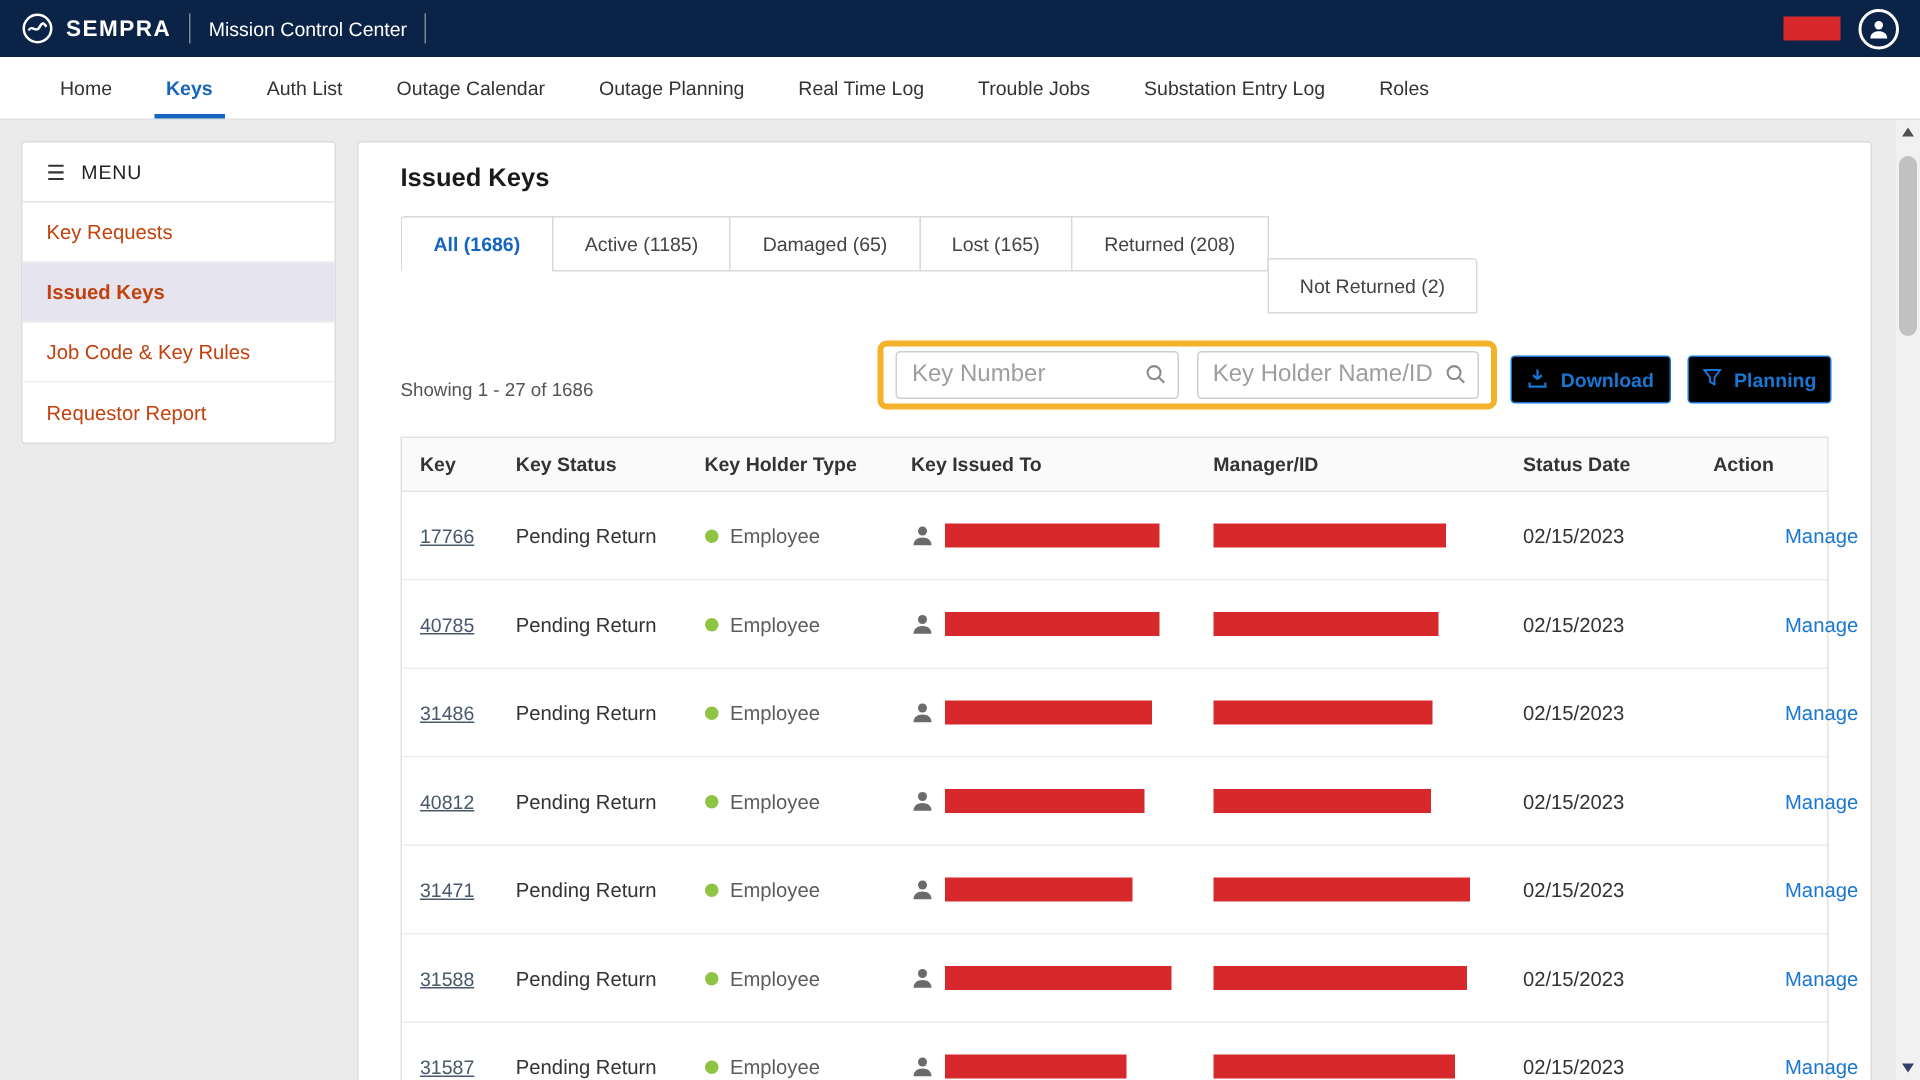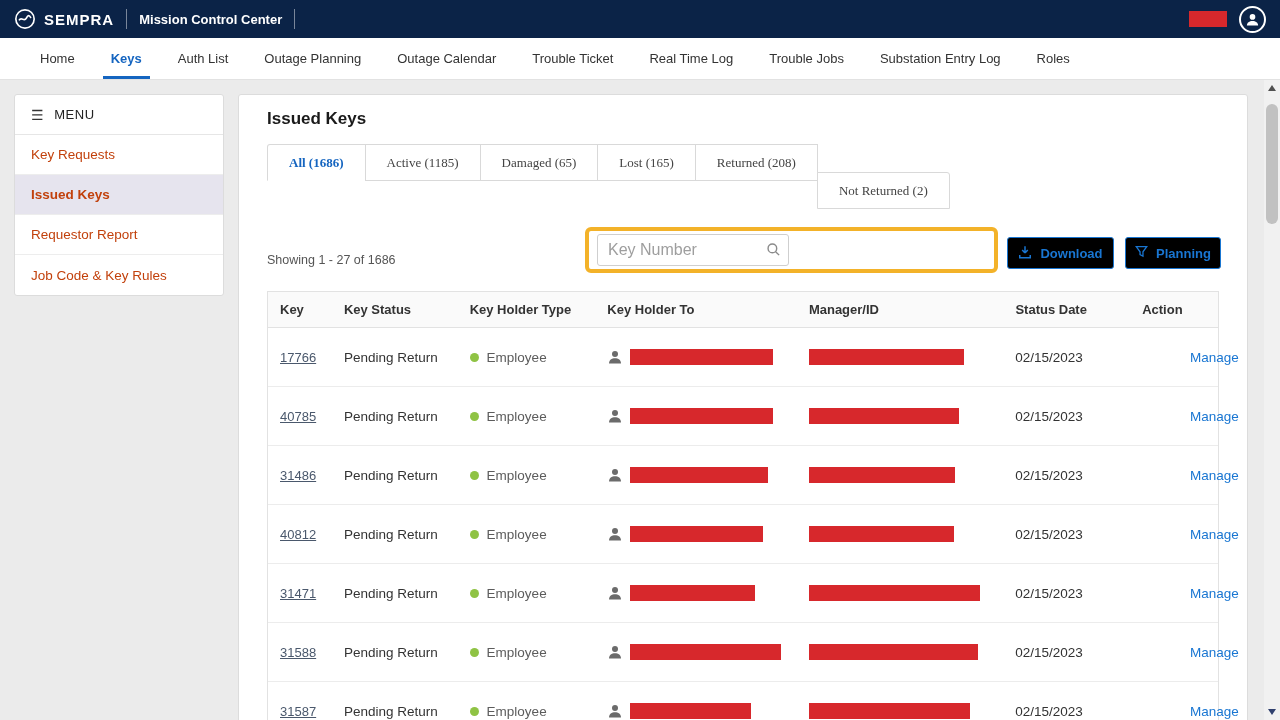--- a/index.html
+++ b/index.html
@@ -6,21 +6,21 @@
   html,body { width:1280px; height:720px; overflow:hidden;
     font-family:"Liberation Sans", sans-serif; background:#ebebeb; }
 
   
   .topbar { position:absolute; left:0; top:0; width:1280px; height:38px;
     background:var(--header-bg,#0b2347); display:flex; align-items:center;
     color:#fff; padding:0 14px; z-index:10; }
   .logo { display:flex; align-items:center; margin-right:8px; }
   .brand { font-size:15px; font-weight:bold; letter-spacing:1px; }
   .top-divider { width:1px; height:20px; background:rgba(255,255,255,.45); margin:0 12px; }
-  .app-title { font-size:13px; font-weight:bold; }
+  .app-title { font-size:13px; font-weight:normal; }
   .top-right { margin-left:auto; display:flex; align-items:center; gap:12px; }
   .top-redaction { width:38px; height:16px; background:var(--redaction,#d7282c); }
   .avatar { width:27px; height:27px; border-radius:50%; border:2px solid #fff;
     display:flex; align-items:center; justify-content:center; cursor:pointer; }
 
   
   .navbar { position:absolute; left:0; top:38px; width:1280px; height:42px;
     background:#fff; border-bottom:1px solid #e2e2e2; display:flex;
     align-items:stretch; padding:0 22px; z-index:9; }
   .nav-item { padding:0 18px; display:flex; align-items:center; font-size:13px;
@@ -43,21 +43,21 @@
 
   
   .main-card { position:absolute; left:238px; top:94px; width:1010px; height:660px;
     background:#fff; border:1px solid #dcdcdc; border-radius:3px; padding:14px 28px 0 28px; }
   .page-title { font-size:17px; font-weight:bold; color:#1a1a1a; }
 
   
   .tabs { display:flex; margin-top:15px; width:max-content; }
   .tab { padding:0 21px; height:37px; display:flex; align-items:center;
     font-size:13px; color:#444; background:#fff; border:1px solid #d9d9d9;
-    margin-left:-1px; cursor:pointer; white-space:nowrap;font-family:Liberation Serif, serif; }
+    margin-left:-1px; cursor:pointer; white-space:nowrap; }
   .tab:first-child { margin-left:0; border-top-left-radius:3px; }
   .tab:last-child { border-top-right-radius:3px;margin-top:28px; }
   .tab.active { color:var(--accent,#1565c0); font-weight:bold; border-bottom-color:#fff; }
 
   
   .toolbar { position:relative; height:82px; }
   .showing { position:absolute; left:0; top:44px; font-size:12.5px; color:#555; }
   .search-highlight { position:absolute; left:318px; top:18px; width:413px; height:46px;
     border:4px solid var(--highlight,#f3b229); border-radius:6px; display:flex;
     align-items:center; gap:12px; padding:0 8px; }
@@ -135,27 +135,24 @@
     <div class="nav-item">
     <span>Home</span>
   </div>
     <div class="nav-item active">
     <span>Keys</span>
   </div>
     <div class="nav-item">
     <span>Auth List</span>
   </div>
     <div class="nav-item">
+    <span>Outage Calendar</span>
+  </div>
+    <div class="nav-item">
     <span>Outage Planning</span>
-  </div>
-    <div class="nav-item">
-    <span>Outage Calendar</span>
-  </div>
-    <div class="nav-item">
-    <span>Trouble Ticket</span>
   </div>
     <div class="nav-item">
     <span>Real Time Log</span>
   </div>
     <div class="nav-item">
     <span>Trouble Jobs</span>
   </div>
     <div class="nav-item">
     <span>Substation Entry Log</span>
   </div>
@@ -170,24 +167,24 @@
     <span>MENU</span>
   </div>
   <div>
       <div class="side-item">
     <span>Key Requests</span>
   </div>
       <div class="side-item selected">
     <span>Issued Keys</span>
   </div>
       <div class="side-item">
+    <span>Job Code &amp; Key Rules</span>
+  </div>
+      <div class="side-item">
     <span>Requestor Report</span>
-  </div>
-      <div class="side-item">
-    <span>Job Code &amp; Key Rules</span>
   </div>
     </div>
 </div>
 
 <div class="main-card">
   <div class="page-title">Issued Keys</div>
 
   <div class="tabs">
       <div class="tab active">
     <span>All (1686)</span>
@@ -215,20 +212,29 @@
     <div class="search-highlight">
       <span class="search-wrap">
         <input type="text" placeholder="Key Number" style="">
         <span class="search-icon">
           <svg width="15" height="15" viewBox="0 0 16 16">
               <circle cx="6.8" cy="6.8" r="4.6" fill="none" stroke="#8a8a8a" stroke-width="1.5"></circle>
               <path d="M10.3 10.3 L14 14" stroke="#8a8a8a" stroke-width="1.5"></path>
             </svg>
         </span>
       </span>
+      <span class="search-wrap">
+        <input type="text" placeholder="Key Holder Name/ID" style="">
+        <span class="search-icon">
+          <svg width="15" height="15" viewBox="0 0 16 16">
+              <circle cx="6.8" cy="6.8" r="4.6" fill="none" stroke="#8a8a8a" stroke-width="1.5"></circle>
+              <path d="M10.3 10.3 L14 14" stroke="#8a8a8a" stroke-width="1.5"></path>
+            </svg>
+        </span>
+      </span>
     </div>
 
     <button class="btn btn-download">
       <span>
         <svg width="14" height="14" viewBox="0 0 16 16">
             <path d="M8 1.5v7.5M8 9 L4.8 5.8M8 9 l3.2-3.2" stroke="#1976d2" stroke-width="1.7" fill="none"></path>
             <path d="M2 11.5v3h12v-3" stroke="#1976d2" stroke-width="1.7" fill="none"></path>
           </svg>
       </span>
       <span>Download</span>
@@ -242,21 +248,21 @@
       </span>
       <span>Planning</span>
     </button>
   </div>
 
   <div class="dtable">
     <div class="thead">
         <div class="th c0">Key</div>
         <div class="th c1">Key Status</div>
         <div class="th c2">Key Holder Type</div>
-        <div class="th c3">Key Holder To</div>
+        <div class="th c3">Key Issued To</div>
         <div class="th c4">Manager/ID</div>
         <div class="th c5">Status Date</div>
         <div class="th c6">Action</div>
       </div>
     <div>
         <div class="trow">
     <div class="td c0">
             <a class="key-link">17766</a>
           </div>
     <div class="td c1">Pending Return</div>

